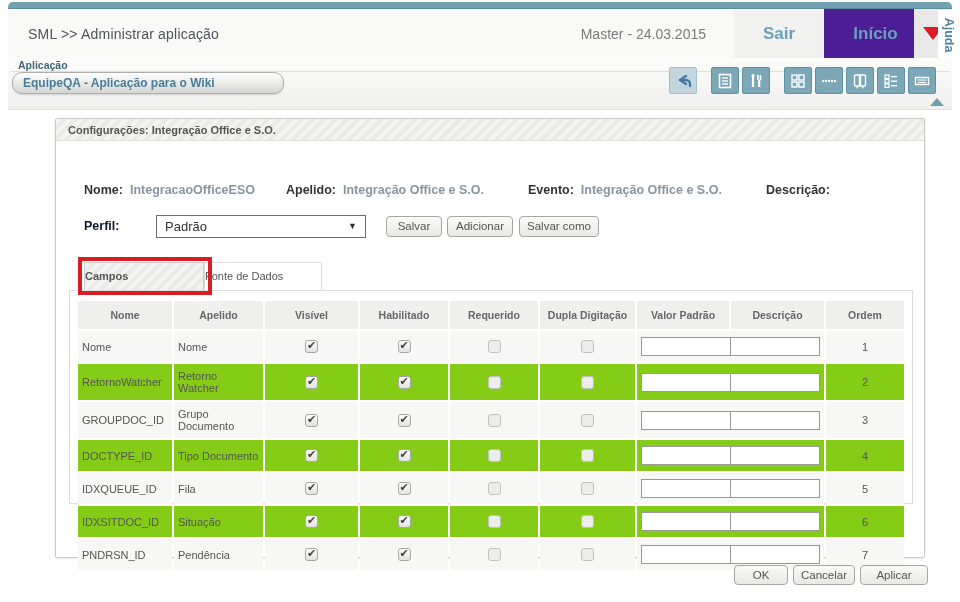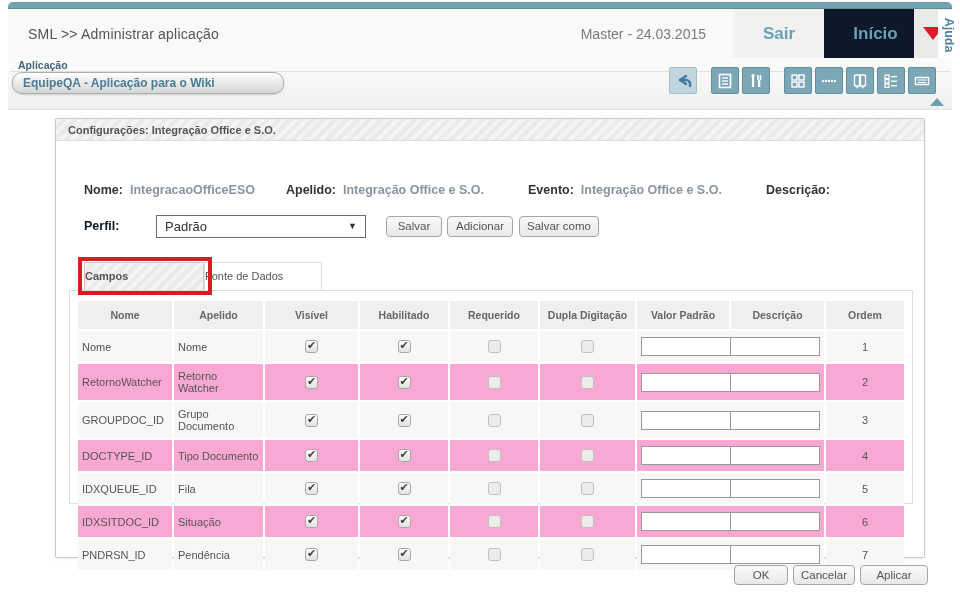--- a/index.html
+++ b/index.html
@@ -8,21 +8,21 @@
   
   .teal-bar { position:absolute; left:8px; top:2px; width:944px; height:7px; background:#73a3b1; border-bottom:1px solid #5d8c9b; border-radius:5px 5px 0 0; }
 
   
   .header { position:absolute; left:8px; top:9px; width:944px; height:49px; background:#f9f9f8; display:flex; align-items:stretch; }
   .header-title { align-self:center; margin-left:20px; font-size:14px; color:#51545b; letter-spacing:0.2px; flex:0 0 auto; }
   .header-spacer { flex:1; }
   .user-date { align-self:center; font-size:14px; color:#7b7b7d; margin-right:28px; white-space:nowrap; }
   .hbtn { width:90px; display:flex; align-items:center; justify-content:center; font-size:17px; font-weight:bold; color:#69a1ba; cursor:pointer; }
   .hbtn-sair { background:#f1f1ef; }
-  .hbtn-inicio { background:#0f172a;padding-left:13px; }
+  .hbtn-inicio { background:#4c1d95;padding-left:13px; }
   .caret-cell { width:38px; background:#e9e9e7; display:flex; align-items:center; justify-content:center; cursor:pointer; }
   .red-triangle { width:0; height:0; border-left:10px solid transparent; border-right:10px solid transparent; border-top:13px solid #e01b29; }
   .ajuda-tab { position:absolute; right:0px; top:10px; width:22px; height:50px; background:#ffffff; border-radius:0 3px 3px 0; display:flex; align-items:center; justify-content:center; cursor:pointer; }
   .ajuda-tab span { transform:rotate(90deg); font-size:12.5px; font-weight:bold; color:#4e7fa0; white-space:nowrap; }
 
   
   .band2 { position:absolute; left:8px; top:58px; width:944px; height:52px; background:linear-gradient(#fcfcfb,#f0f0ee); border-bottom:1px solid #e2e2e0; }
   .band2-rule { position:absolute; left:2px; right:2px; top:13px; border-top:1px solid #e0e0de; }
   .app-label { position:absolute; left:10px; top:1px; font-size:10.5px; font-weight:bold; color:#3e657a; }
   .app-select { position:absolute; left:4px; top:14px; width:272px; height:22px; border:1px solid #aeaeac; border-radius:10px; background:linear-gradient(#ffffff,#d5d5d3); box-shadow:0 1px 2px rgba(0,0,0,0.15); font-size:12px; font-weight:bold; color:#4a7d99; line-height:20px; padding-left:10px; cursor:pointer; white-space:nowrap; overflow:hidden; }
@@ -58,21 +58,21 @@
   .tab-campos { left:28px; width:120px; font-weight:bold; border:1px solid #cccccc; border-bottom:none; }
   .tab-fonte { left:148px; width:118px; background:#ffffff; border:1px solid #dddddd; border-bottom:none; }
   .red-annotation { position:absolute; top:-6px; left:-7px; width:134px; height:38px; border:4px solid #d91d24; pointer-events:none; z-index:5; }
 
   
   .table-wrap { position:absolute; left:13px; top:149px; width:844px; height:214px; border:1px solid #dddddd; background:#ffffff; }
   table.grid { border-collapse:separate; border-spacing:2px 2px; margin:8px auto 0 auto; table-layout:fixed; }
   table.grid th { background:#efefed; font-size:10.5px; font-weight:bold; color:#65676a; height:28px; text-align:center; }
   table.grid td { font-size:11px; color:#555555; padding:6px 4px; vertical-align:middle; }
   tr.odd td { background:#f7f7f5; }
-  tr.even td { background:#f9a8d4; }
+  tr.even td { background:#84cc16; }
   td.c-nome, td.c-apelido { text-align:left; padding-left:8px; }
   td.c-check, td.c-ordem, td.c-inputs { text-align:center; }
   .cb { display:inline-block; width:13px; height:13px; border:1px solid #c0c0be; border-radius:3px; background:#ececea; vertical-align:middle; position:relative; cursor:pointer; }
   .cb.checked { background:linear-gradient(#fdfdfd,#e2e2e0); border-color:#a8a8a6; }
   .cb.checked::after { content:"\2714"; position:absolute; left:1px; top:-2px; font-size:11px; color:#444444; }
   .inputpair { display:inline-flex; }
   .inputpair input { width:90px; height:19px; border:1px solid #999999; background:#ffffff; font-size:11px; padding:0 3px; }
   .inputpair input + input { margin-left:-1px; }
 
   

